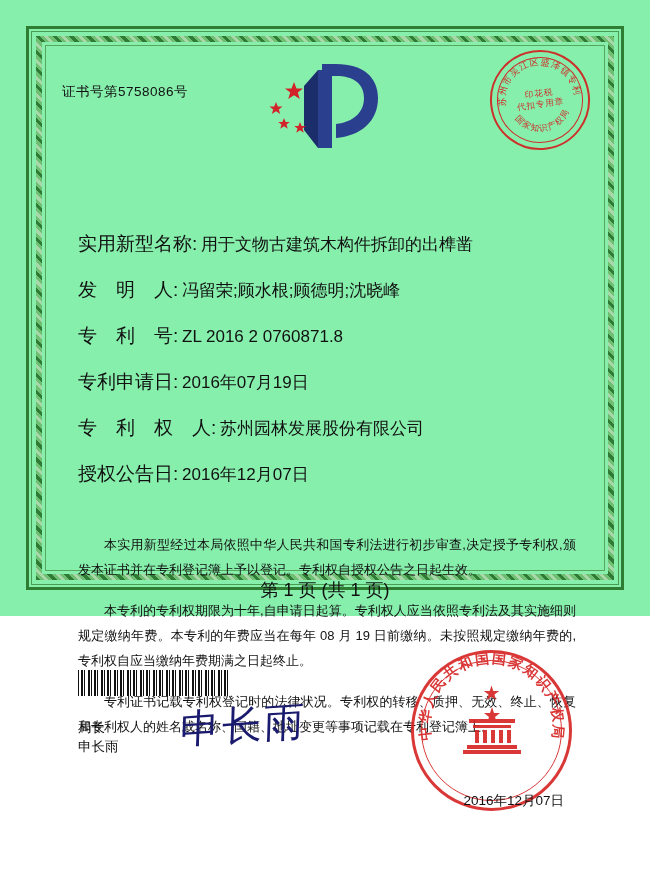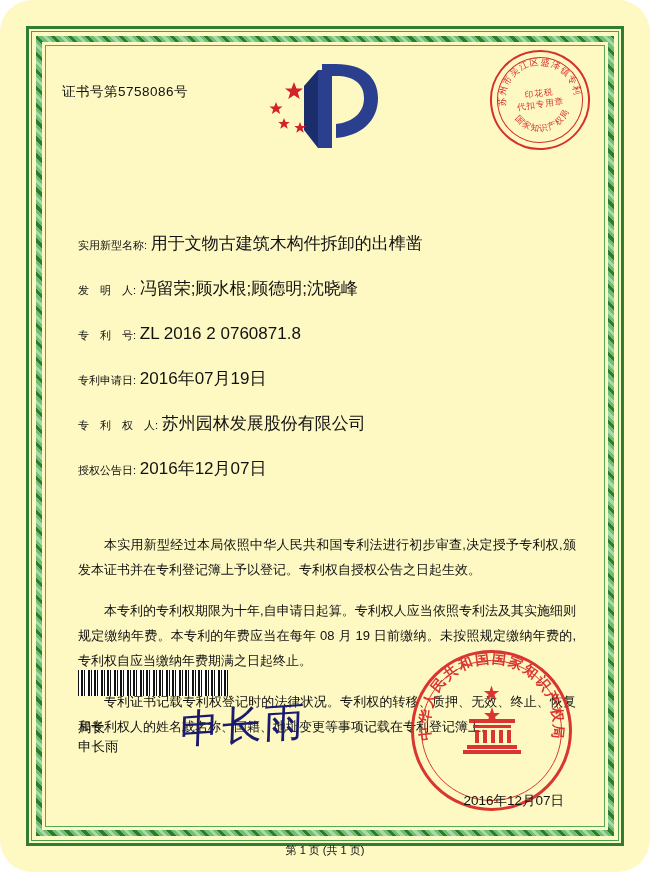--- a/index.html
+++ b/index.html
@@ -10,24 +10,23 @@
   body {
     width: 650px;
     height: 872px;
     font-family: "Liberation Sans", sans-serif;
     color: #1a1a1a;
     overflow: hidden;
   }
   .page {
     position: relative;
     width: 650px;
-    height: 872px;
-    background: #fef9c3;
-    box-sizing: border-box;
-    border-radius: 32px;
+    height: 616px;
+    background: #86efac;
+    box-sizing: border-box;
   }
   
   .frame-outer {
     position: absolute;
     left: 26px;
     top: 26px;
     right: 26px;
     bottom: 26px;
     border: 3px solid #2e7d32;
     box-sizing: border-box;
@@ -147,21 +146,21 @@
   }
   .field-row {
     font-size: 13.5px;
     line-height: 18px;
     margin-bottom: 26px;
     color: #111;
     white-space: nowrap;
   }
   .field-label {
     display: inline-block;
-    font-size: 11px;
+    font-size: 19px;
   }
   .field-value {
     display: inline-block;
     font-size: 17px;
   }
 
   .body-text {
     position: absolute;
     left: 28px;
     right: 24px;
@@ -253,21 +252,21 @@
     font-size: 13.5px;
     color: #111;
   }
 
   .page-footer {
     position: absolute;
     left: 0;
     right: 0;
     bottom: 14px;
     text-align: center;
-    font-size: 11px;
+    font-size: 18px;
     color: #111;
   }
 </style>
 </head>
 <body>
 
 <div class="page">
 
   <div class="frame-outer"></div>
   <div class="frame-mid"></div>

